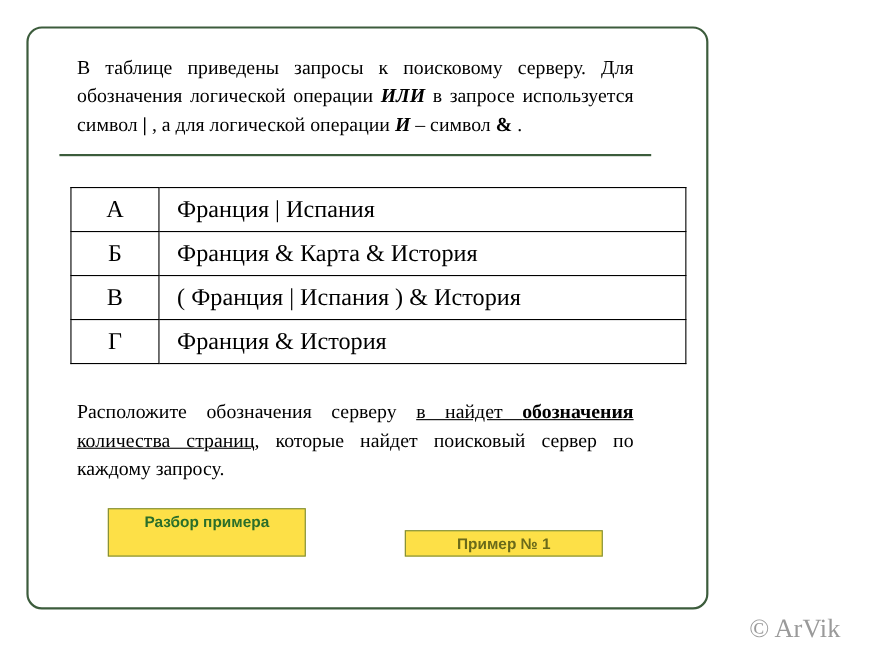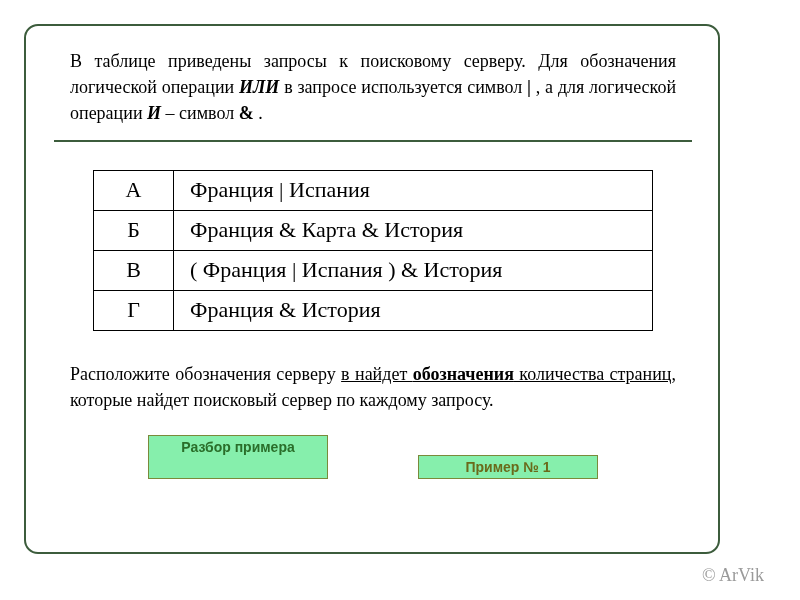--- a/index.html
+++ b/index.html
@@ -5,24 +5,24 @@
   * { box-sizing: border-box; margin: 0; padding: 0; }
   html, body {
     width: 800px; height: 600px;
     background: #ffffff;
     font-family: "Times New Roman", Times, serif;
     color: #000;
   }
   .card {
     position: absolute;
     left: 24px; top: 24px;
-    width: 696px; height: 530px;
+    width: 620px; height: 530px;
     border: 2px solid #3c5c3c;
     border-radius: 14px;
-    padding: 18px 36px 14px 38px;
+    padding: 18px 60px 14px 38px;
   }
   .intro {
     font-size: 18px;
     line-height: 1.45;
     text-align: justify;
     padding: 4px 6px 0 6px;
   }
   .intro em { font-style: italic; font-weight: bold; }
   .intro b { font-weight: bold; }
   .hr {
@@ -60,33 +60,33 @@
     margin-top: 22px;
     display: flex;
     justify-content: center;
     gap: 90px;
     font-family: Arial, Helvetica, sans-serif;
   }
   .btn {
     display: inline-block;
     min-width: 180px;
     padding: 3px 12px;
-    background: #86efac;
+    background: #fde047;
     border: 1px solid #7a8a3a;
     font-size: 14px;
     font-weight: bold;
     text-align: center;
     cursor: pointer;
   }
   .btn.green { color: #2a6e2a; }
   .btn.olive { color: #6a6a1a; margin-top: 20px; }
   .copyright {
     position: absolute;
     right: 36px; bottom: 14px;
-    font-size: 18px;
+    font-size: 24px;
     color: #9a9a9a;
     font-family: "Times New Roman", serif;
   }
 </style>
 </head>
 <body>
 
 <div class="card">
 
   <p class="intro">

